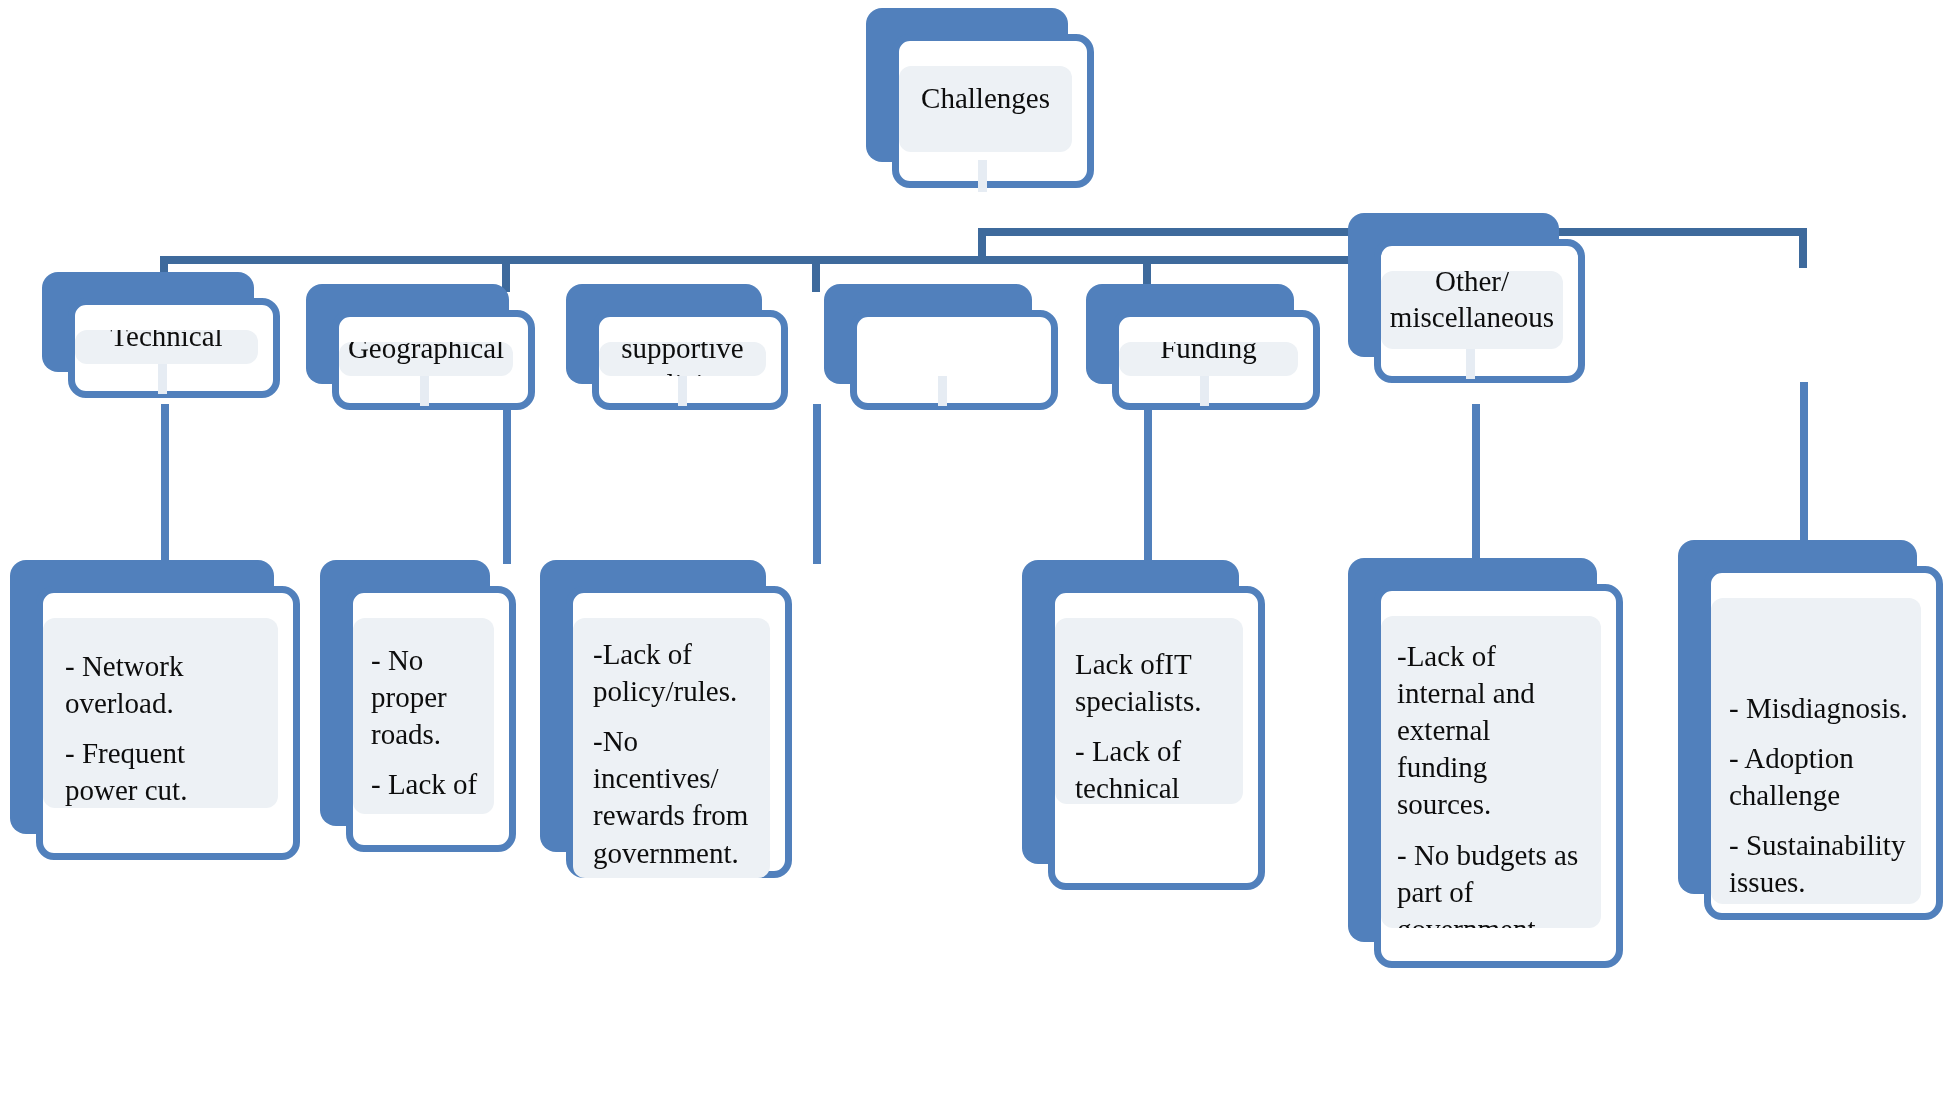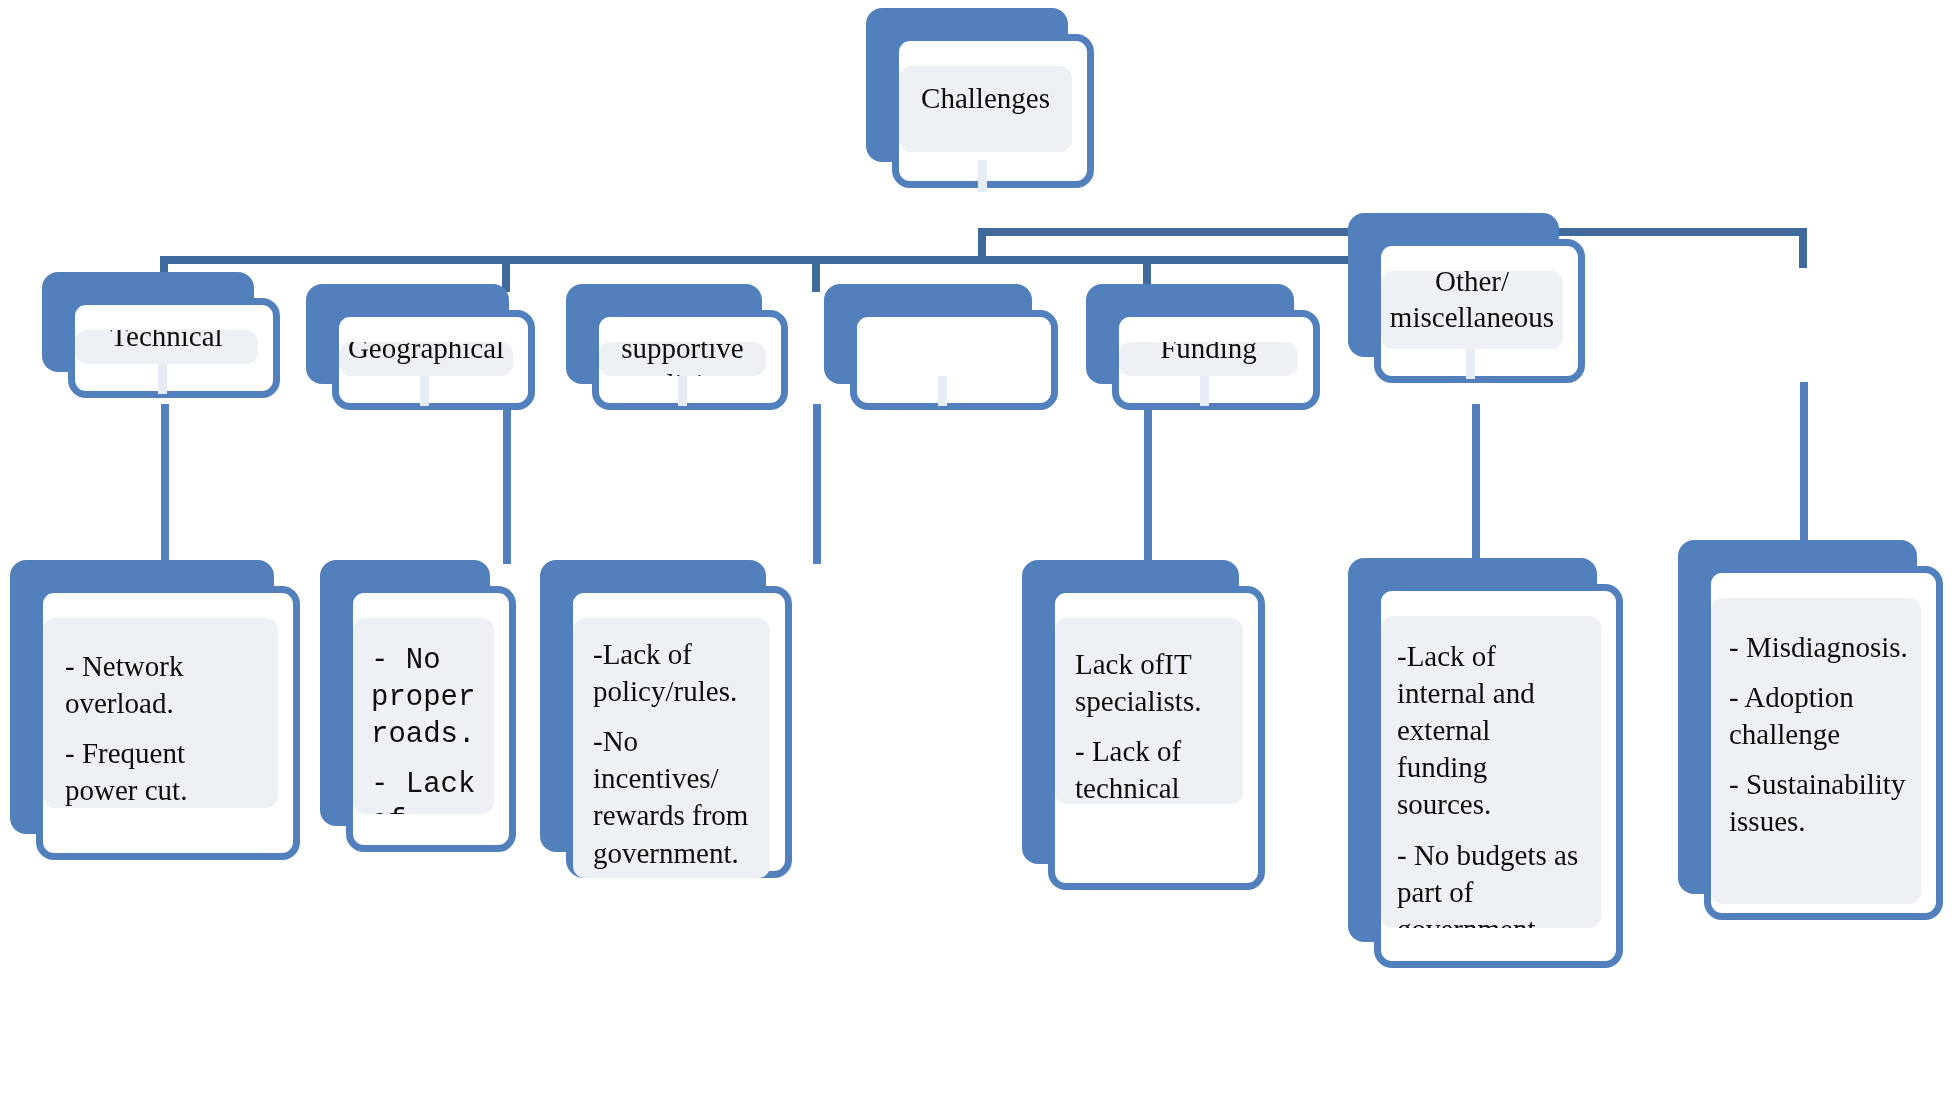--- a/index.html
+++ b/index.html
@@ -198,21 +198,21 @@
     <div class="panel" style="bottom:52px;">
       <div class="list">
         <div class="li">- Network overload.</div>
         <div class="li">- Frequent power cut.</div>
         <div class="li">- Poor connection.</div>
 
       </div>
     </div>
   </div>
 
-  <div class="node detail" style="left:320px; top:560px; width:196px; height:292px;font-family:Liberation Mono, monospace;">
+  <div class="node detail" style="left:320px; top:560px; width:196px; height:292px;">
     <div class="back"></div>
     <div class="front"></div>
     <div class="panel" style="bottom:38px;">
       <div class="list" style="padding:24px 10px 8px 18px;">
         <div class="li">- No proper
 roads.</div>
         <div class="li">- Lack of
 transportation.</div>
 
       </div>
@@ -266,21 +266,21 @@
 plan.</div>
 
       </div>
     </div>
   </div>
 
   <div class="node detail" style="left:1678px; top:540px; width:265px; height:380px;">
     <div class="back"></div>
     <div class="front"></div>
     <div class="panel" style="bottom:16px;">
-      <div class="list" style="padding:31px 10px 8px 18px;">
+      <div class="list" style="padding:92px 10px 8px 18px;">
         <div class="li">- Misdiagnosis.</div>
         <div class="li">- Adoption
 challenge</div>
         <div class="li">- Sustainability
 issues.</div>
       </div>
     </div>
   </div>
 
 </div>

